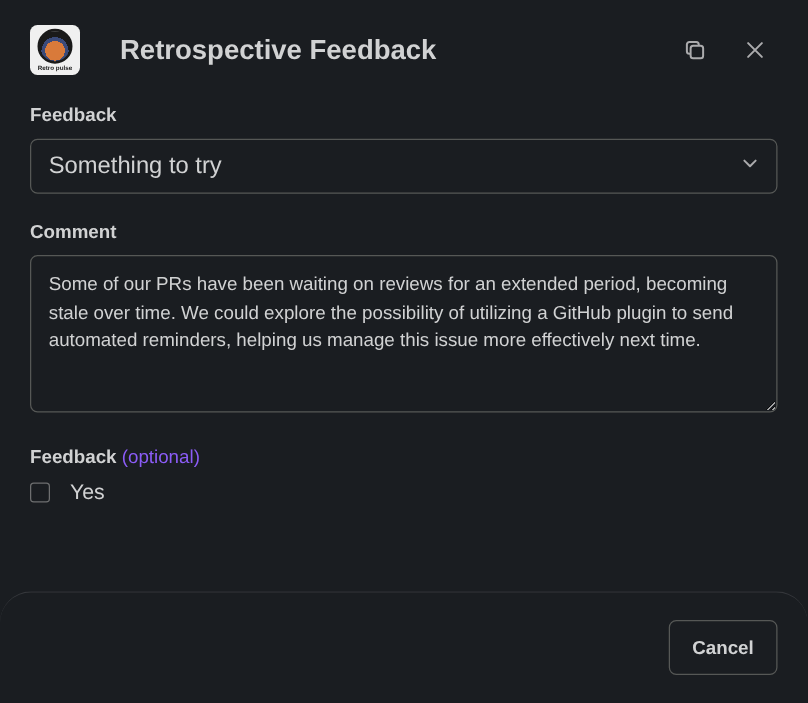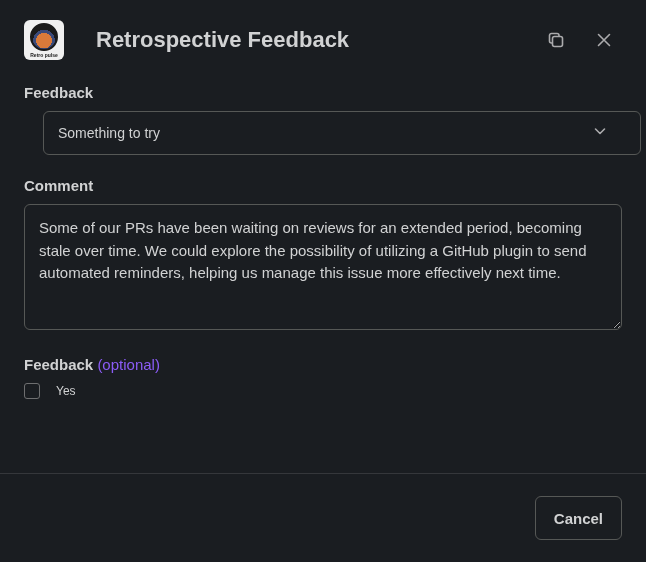--- a/index.html
+++ b/index.html
@@ -96,26 +96,25 @@
   .select-wrap {
     position: relative;
   }
   .select {
     width: 100%;
     height: 44px;
     background: #1a1d21;
     border: 1px solid #565856;
     border-radius: 6px;
     padding: 0 59px 0 14px;
-    font-size: 14px;
-    color: #d1d2d3;
-    cursor: pointer;
-    display: flex;
-    align-items: center;
-    margin-left: 19px;
+    font-size: 19px;
+    color: #d1d2d3;
+    cursor: pointer;
+    display: flex;
+    align-items: center;
   }
   .select-chevron {
     position: absolute;
     right: 14px;
     top: 50%;
     transform: translateY(-50%);
     pointer-events: none;
     color: #ababad;
   }
   .textarea {
@@ -140,30 +139,31 @@
   .checkbox {
     width: 16px;
     height: 16px;
     border: 1px solid #6e6f70;
     border-radius: 3px;
     background: transparent;
     cursor: pointer;
     flex-shrink: 0;
   }
   .checkbox-label {
-    font-size: 12px;
+    font-size: 17px;
     color: #d1d2d3;
     cursor: pointer;
   }
   .footer {
     border-top: 1px solid #35373b;
     padding: 22px 24px;
     display: flex;
     justify-content: flex-end;
     gap: 12px;
+    border-radius: 25px;
   }
   .btn {
     height: 44px;
     padding: 0 18px;
     border-radius: 6px;
     font-size: 15px;
     font-weight: 700;
     cursor: pointer;
     display: flex;
     align-items: center;

